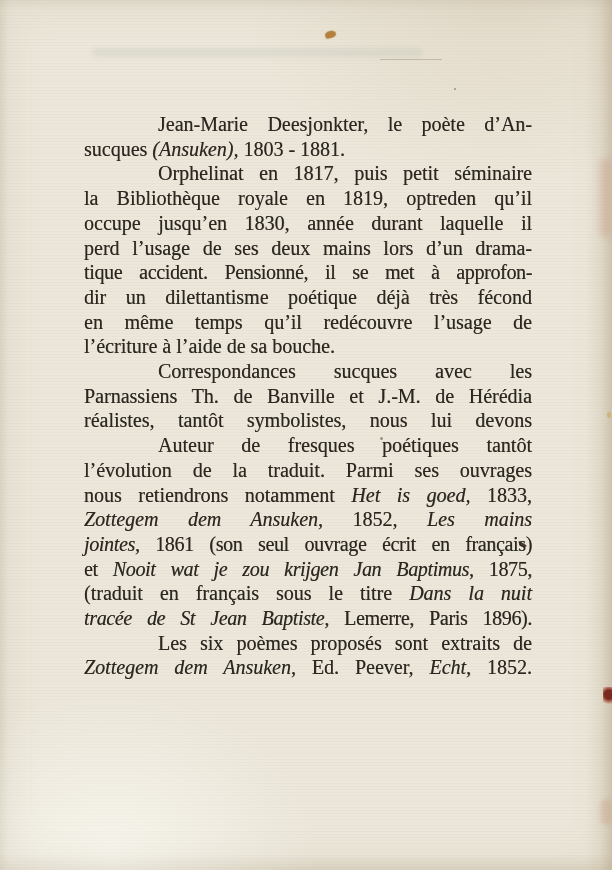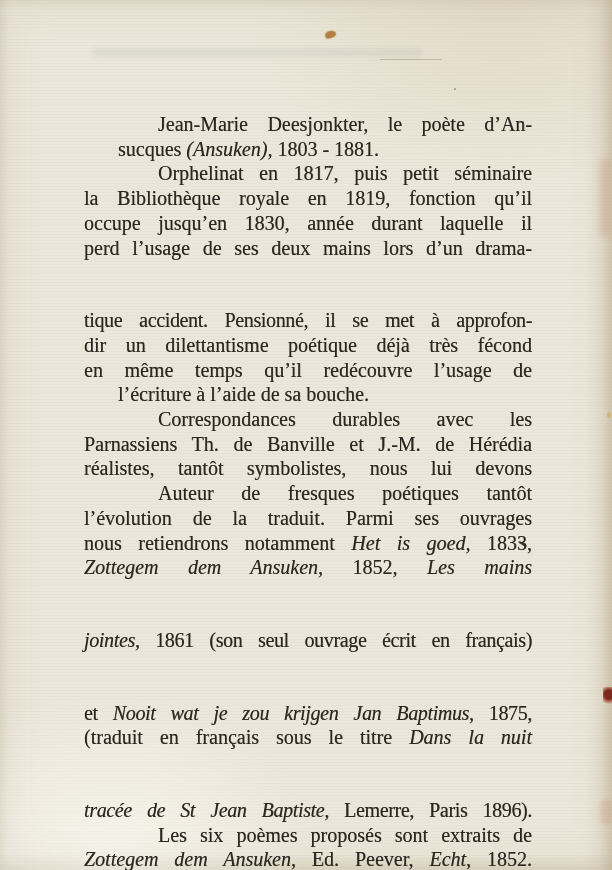--- a/index.html
+++ b/index.html
@@ -27,23 +27,23 @@
     line-height:24.7px;
     color:#2b2720;
     text-shadow:0.3px 0 0 rgba(43,39,32,0.55);
   }
   .paragraph{margin:0;}
   .line{
     text-align:justify;
     text-align-last:justify;
     -moz-text-align-last:justify;
   }
-  .line.lastline{text-align-last:left;margin-left:34px;-moz-text-align-last:left;}
+  .line.lastline{text-align-last:left;-moz-text-align-last:left;}
   .line.indent{padding-left:74px;}
-  .line.tight{letter-spacing:-0.35px;margin-top:48px;}
+  .line.tight{letter-spacing:-0.35px;}
   .line i{font-style:italic;}
   
   .mark{position:absolute;pointer-events:none;}
   .stain-top{
     left:325px; top:31px; width:11px; height:7px;
     background:#b5803f; border-radius:60% 70% 60% 40%;
     box-shadow:0 0 1px rgba(181,128,63,0.8);
     transform:rotate(-15deg);
     filter:blur(0.4px);
   }
@@ -98,30 +98,30 @@
   <div class="mark edge-redmark"></div>
   <div class="mark edge-pinksmudge"></div>
 
   <div class="text-block">
       <div class="paragraph">
         <div class="line indent"><span>Jean-Marie Deesjonkter, le poète d’An-</span></div>
         <div class="line lastline"><span>sucques </span><i>(Ansuken),</i><span> 1803 - 1881.</span></div>
       </div>
       <div class="paragraph">
         <div class="line indent"><span>Orphelinat en 1817, puis petit séminaire</span></div>
-        <div class="line"><span>la Bibliothèque royale en 1819, fonction qu’il</span></div>
+        <div class="line"><span>la Bibliothèque royale en 1819, optreden qu’il</span></div>
         <div class="line"><span>occupe jusqu’en 1830, année durant laquelle il</span></div>
         <div class="line"><span>perd l’usage de ses deux mains lors d’un drama-</span></div>
         <div class="line tight"><span>tique accident. Pensionné, il se met à approfon-</span></div>
         <div class="line"><span>dir un dilettantisme poétique déjà très fécond</span></div>
         <div class="line"><span>en même temps qu’il redécouvre l’usage de</span></div>
         <div class="line lastline"><span>l’écriture à l’aide de sa bouche.</span></div>
       </div>
       <div class="paragraph">
-        <div class="line indent"><span>Correspondances durables avec les</span></div>
+        <div class="line indent"><span>Correspondances sucques avec les</span></div>
         <div class="line"><span>Parnassiens Th. de Banville et J.-M. de Hérédia</span></div>
       </div>
       <div class="paragraph">
         <div class="line"><span>réalistes, tantôt symbolistes, nous lui devons</span></div>
         <div class="line indent"><span>Auteur de fresques poétiques tantôt</span></div>
         <div class="line"><span>l’évolution de la traduit. Parmi ses ouvrages</span></div>
         <div class="line"><span>nous retiendrons notamment </span><i>Het is goed,</i><span> 1833,</span></div>
         <div class="line"><i>Zottegem dem Ansuken,</i><span> 1852, </span><i>Les mains</i></div>
         <div class="line tight"><i>jointes,</i><span> 1861 (son seul ouvrage écrit en français)</span></div>
         <div class="line tight"><span>et </span><i>Nooit wat je zou krijgen Jan Baptimus,</i><span> 1875,</span></div>

